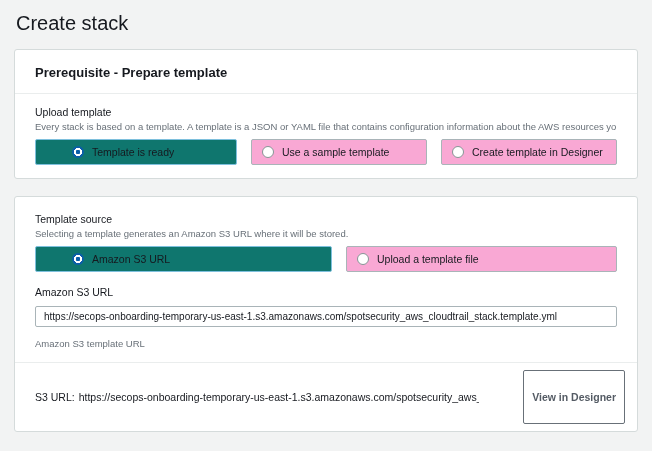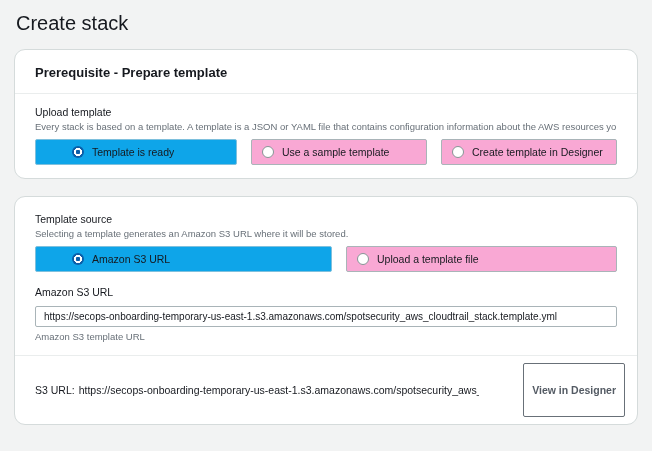--- a/index.html
+++ b/index.html
@@ -13,21 +13,21 @@
   .page { padding: 10px 14px 0 14px; }
   .page-title {
     font-size: 20px;
     font-weight: 400;
     color: #16191f;
     margin: 2px 0 14px 2px;
   }
   .panel {
     background: #ffffff;
     border: 1px solid #d5dbdb;
-    border-radius: 11px;
+    border-radius: 3px;
     margin-bottom: 17px;
   }
   .panel-header { padding: 15px 20px 13px 20px; border-bottom: 1px solid #eaeded; }
   .panel-title { font-size: 13px; font-weight: 700; color: #16191f; }
   .panel-subtitle { font-size: 9.5px; color: #687078; margin-top: 4px; white-space: nowrap; }
   .panel-body { padding: 12px 20px 13px 20px; }
   .field-label { font-size: 10.5px; color: #16191f; margin-bottom: 3px; }
   .field-desc { font-size: 9.5px; color: #687078; white-space: nowrap; overflow: hidden; }
   .tiles { display: flex; gap: 14px; margin-top: 7px; }
   .tile {
@@ -35,21 +35,21 @@
     display: flex;
     align-items: center;
     gap: 8px;
     border: 1px solid #a9b4b8;
     border-radius: 2px;
     background: #f9a8d4;
     padding: 5px 10px;
     height: 26px;
     cursor: pointer;
   }
-  .tile.selected { border-color: #7ec0dd; background: #0ea5e9; padding-left: 36px; }
+  .tile.selected { border-color: #7ec0dd; background: #0f766e; padding-left: 36px; }
   .radio {
     width: 12px; height: 12px; flex: none;
     border-radius: 50%;
     border: 1px solid #879596;
     background: #ffffff;
   }
   .radio.checked {
     border: none;
     background: radial-gradient(circle, #0b5ea8 0 2.1px, #ffffff 2.2px 3.9px, #0b5ea8 4px 100%);
   }
@@ -61,21 +61,21 @@
     height: 21px;
     border: 1px solid #a9b4b8;
     border-radius: 2px;
     padding: 0 8px;
     font-family: "Liberation Sans", "DejaVu Sans", sans-serif;
     font-size: 10px;
     color: #16191f;
     background: #ffffff;
     margin-top: 5px;
   }
-  .helper-text { font-size: 9.5px; color: #687078; margin-top: 4px; }
+  .helper-text { font-size: 9.5px; color: #687078; margin-top: 11px; }
   .panel-footer {
     border-top: 1px solid #eaeded;
     padding: 7px 12px 7px 20px;
     display: flex;
     align-items: center;
     justify-content: space-between;
     gap: 8px;
   }
   .s3-line { font-size: 10.5px; color: #16191f; white-space: nowrap; overflow: hidden; }
   .s3-line .s3-label { margin-right: 4px; }

